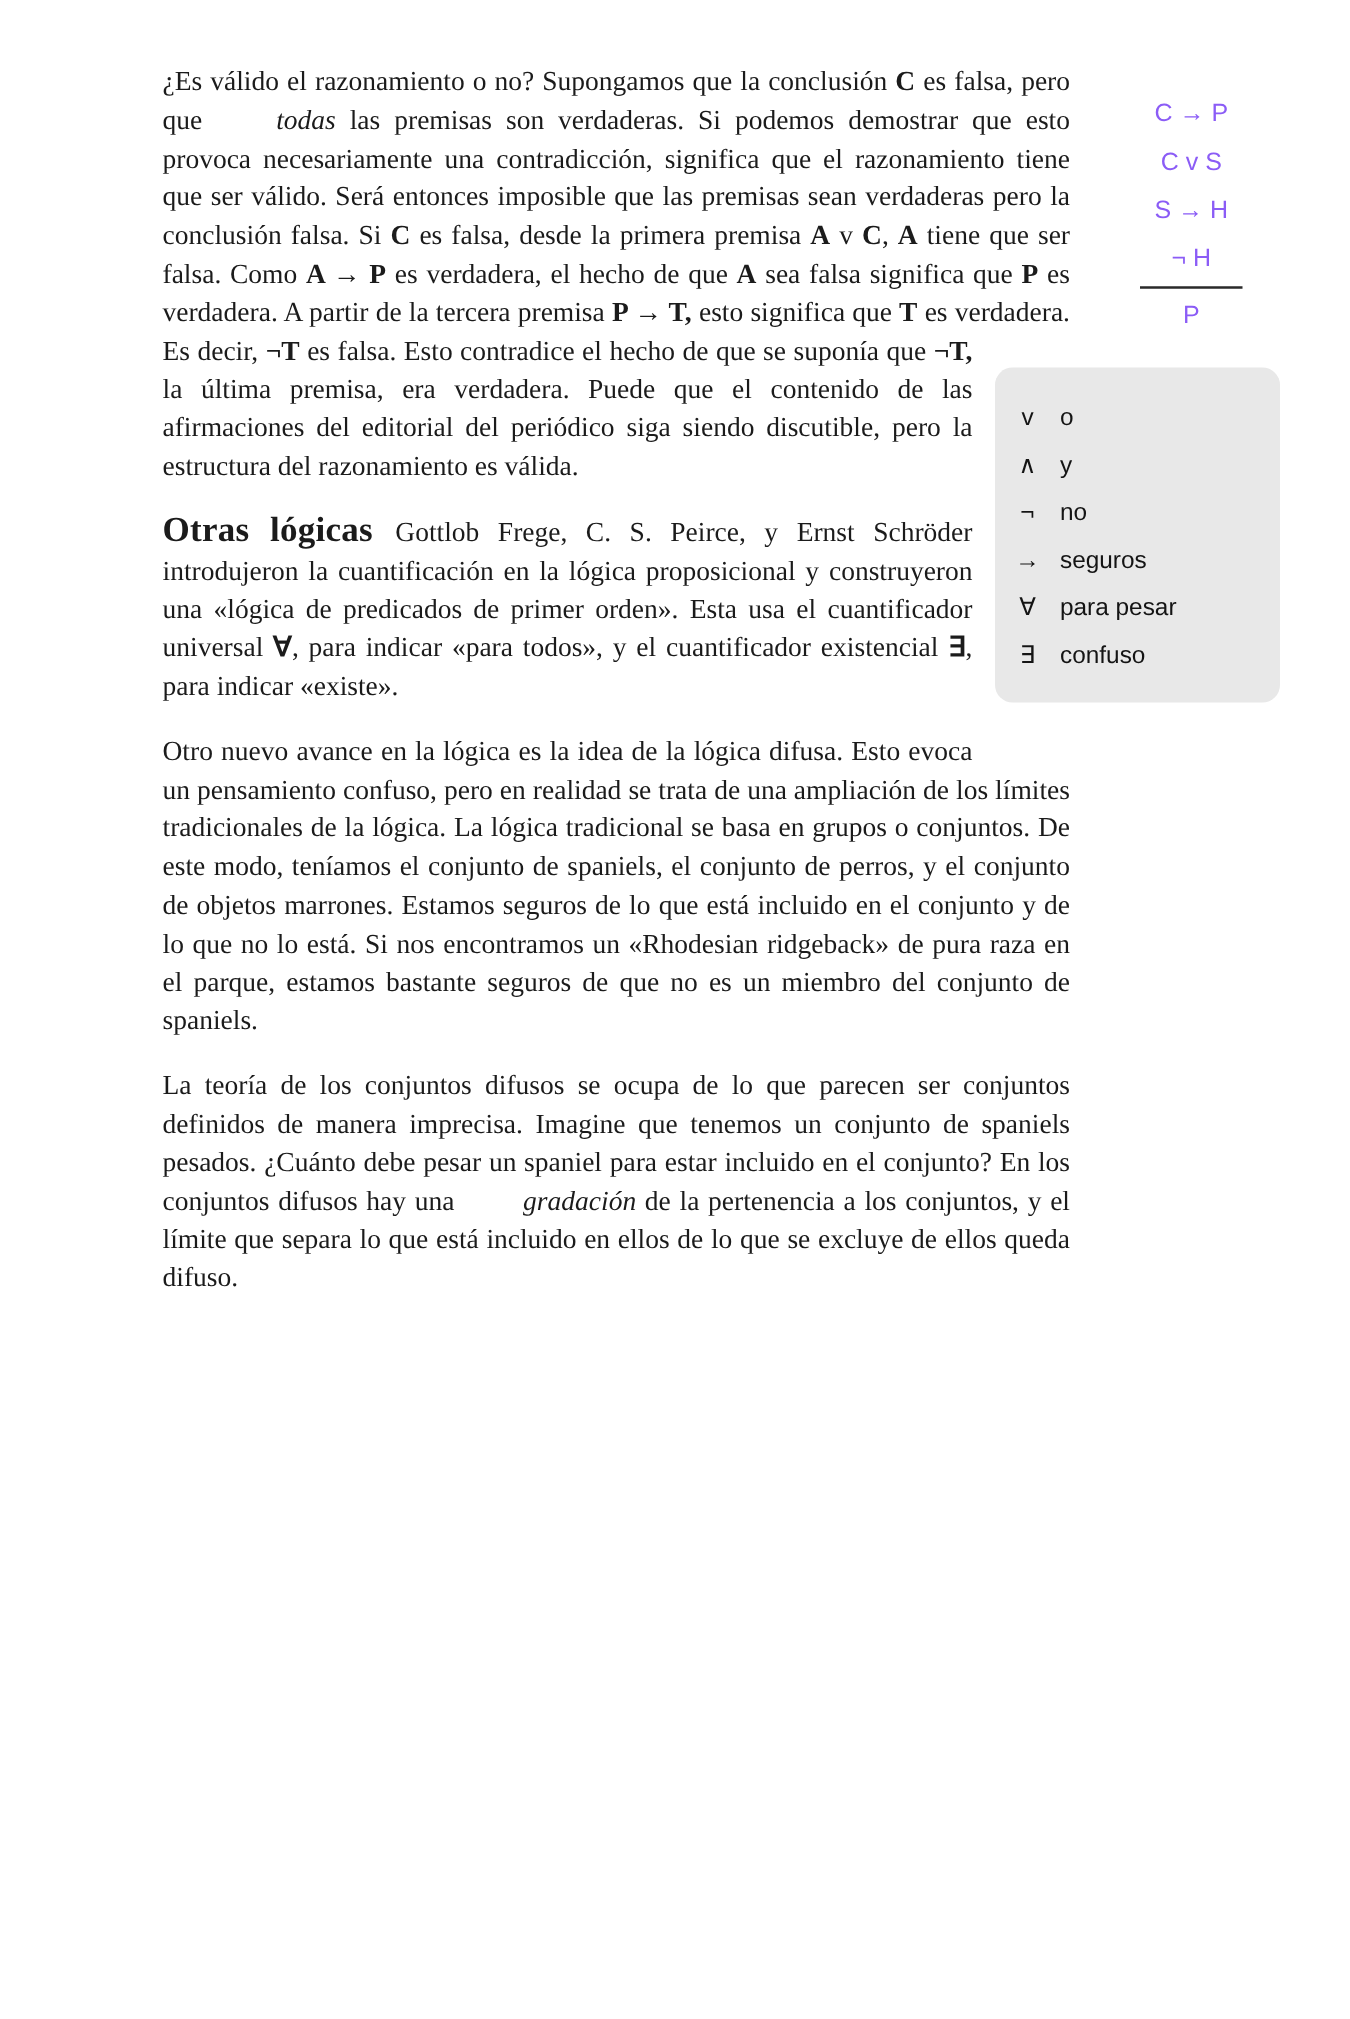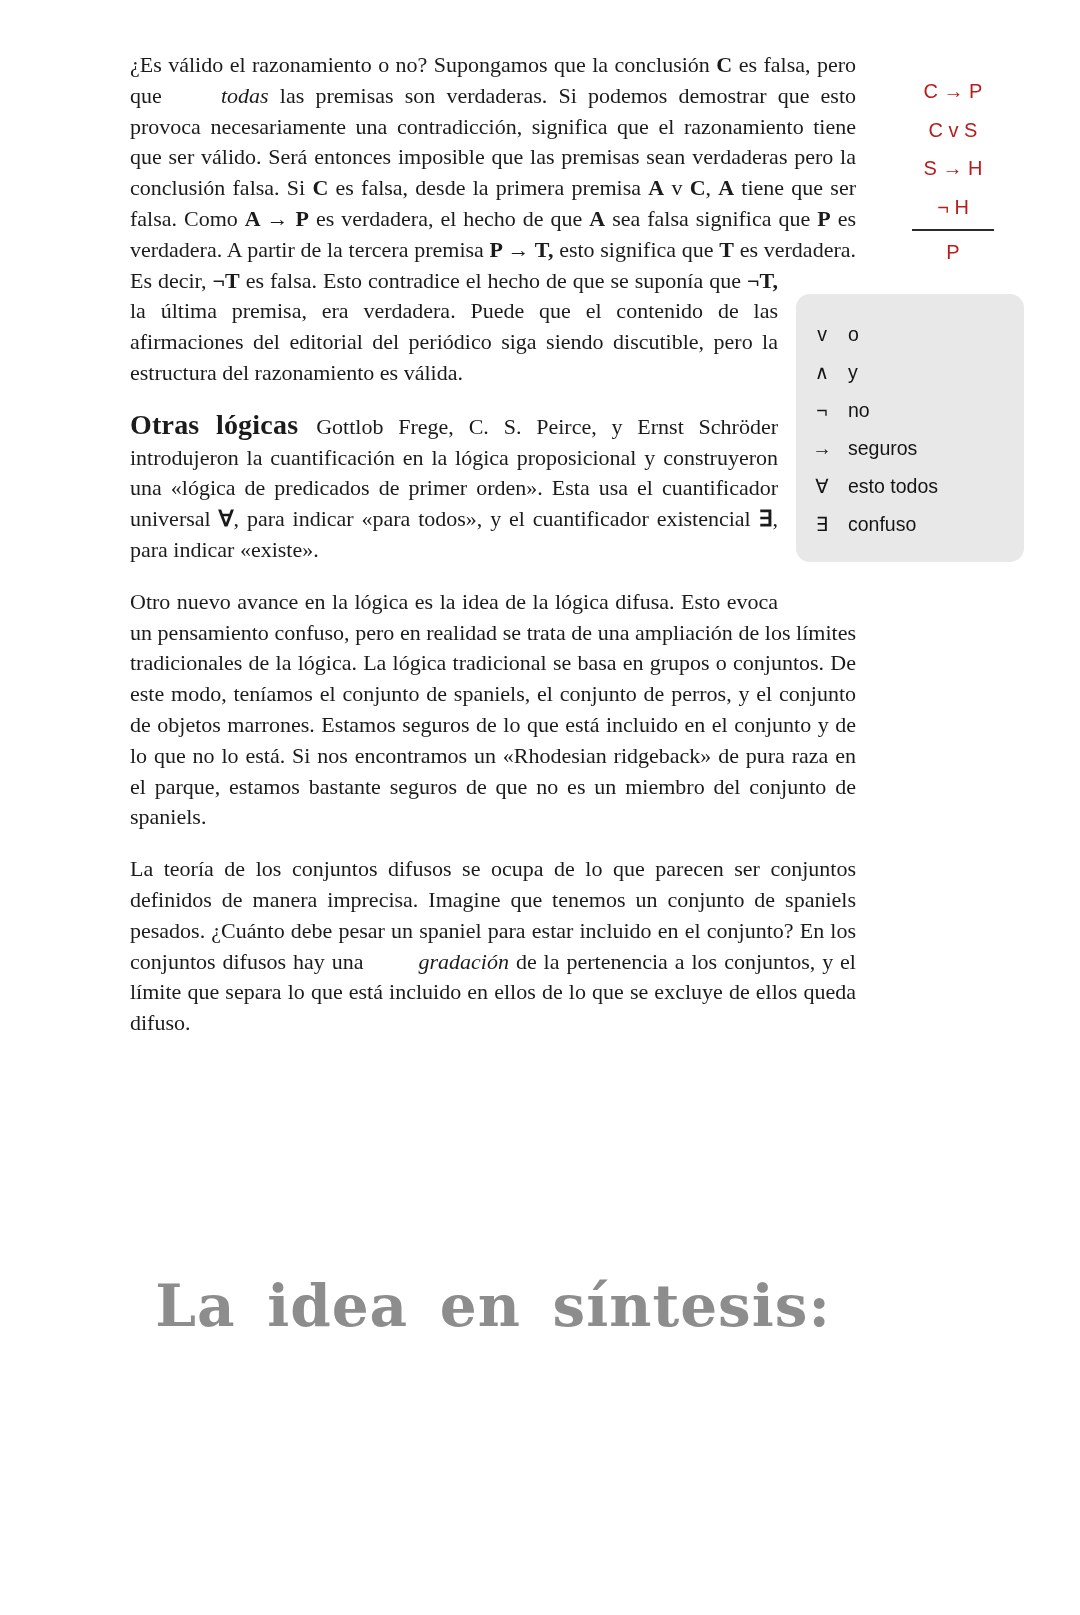--- a/index.html
+++ b/index.html
@@ -41,21 +41,21 @@
     font-size:19.5px;color:#141414;
     text-align:left;
   }
   .sym-row{display:flex;align-items:center;height:38px;}
   .sym{display:inline-block;width:52px;text-align:center;flex:0 0 52px;}
   .sym-meaning{display:inline-block;}
   
   .margin-proof{
     position:absolute;left:908px;top:72px;width:90px;
     font-family:"Liberation Sans", sans-serif;
-    font-size:20px;color:#b91c1c;text-align:center;
+    font-size:20px;color:#8b5cf6;text-align:center;
   }
   .formula-line{height:38.5px;line-height:38.5px;white-space:nowrap;}
   .inference-line{border-top:2px solid #2a2a2a;width:82px;margin:3px auto 0 auto;height:0;}
   .conclusion-line{height:40px;line-height:42px;}
   
   .footer-heading{
     position:absolute;left:130px;top:1272px;width:726px;
     text-align:center;
     font-family:"DejaVu Serif", serif;font-weight:bold;
   }
@@ -96,33 +96,32 @@
           <span class="sym-row">
             <span class="sym">¬</span>
             <span class="sym-meaning">no</span>
           </span>
           <span class="sym-row">
             <span class="sym">→</span>
             <span class="sym-meaning">seguros</span>
           </span>
           <span class="sym-row">
             <span class="sym">∀</span>
-            <span class="sym-meaning">esto todos</span>
+            <span class="sym-meaning">para pesar</span>
           </span>
           <span class="sym-row">
             <span class="sym">∃</span>
             <span class="sym-meaning">confuso</span>
           </span>
         </span><span><span>la última premisa, era verdadera. Puede que el contenido de las afirmaciones del editorial del periódico siga siendo discutible, pero la estructura del razonamiento es válida.</span></span></p>
 
     <p class="para"><span class="runin">Otras lógicas</span><span><span>Gottlob Frege, C. S. Peirce, y Ernst Schröder introdujeron la cuantificación en la lógica proposicional y construyeron una «lógica de predicados de primer orden». Esta usa el cuantificador universal </span><span class="seg-b">∀</span><span>, para indicar «para todos», y el cuantificador existencial </span><span class="seg-b">∃</span><span>, para indicar «existe».</span></span></p>
 
     <p class="para"><span><span>Otro nuevo avance en la lógica es la idea de la lógica difusa. Esto evoca un pensamiento confuso, pero en realidad se trata de una ampliación de los límites tradicionales de la lógica. La lógica tradicional se basa en grupos o conjuntos. De este modo, teníamos el conjunto de spaniels, el conjunto de perros, y el conjunto de objetos marrones. Estamos seguros de lo que está incluido en el conjunto y de lo que no lo está. Si nos encontramos un «Rhodesian ridgeback» de pura raza en el parque, estamos bastante seguros de que no es un miembro del conjunto de spaniels.</span></span></p>
 
     <p class="para"><span><span>La teoría de los conjuntos difusos se ocupa de lo que parecen ser conjuntos definidos de manera imprecisa. Imagine que tenemos un conjunto de spaniels pesados. ¿Cuánto debe pesar un spaniel para estar incluido en el conjunto? En los conjuntos difusos hay una </span><span class="seg-i">gradación</span><span> de la pertenencia a los conjuntos, y el límite que separa lo que está incluido en ellos de lo que se excluye de ellos queda difuso.</span></span></p>
 
   </div>
 
   <div class="footer-heading">
-    <div class="fh-line1">La idea en síntesis:</div>
   </div>
 
 </div>
 
 </body></html>

